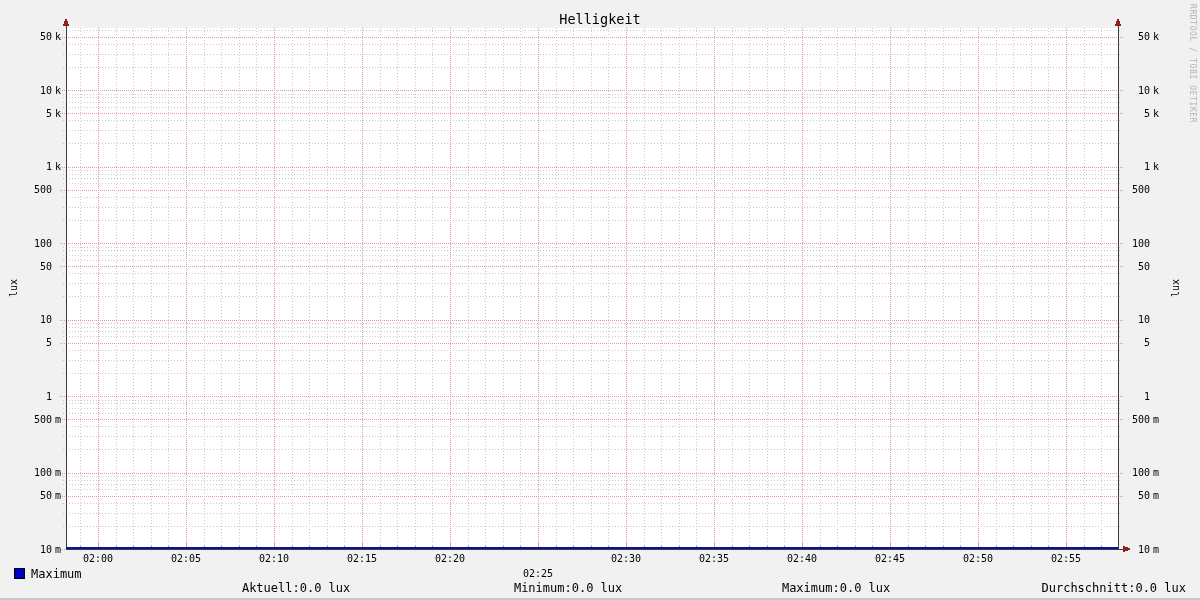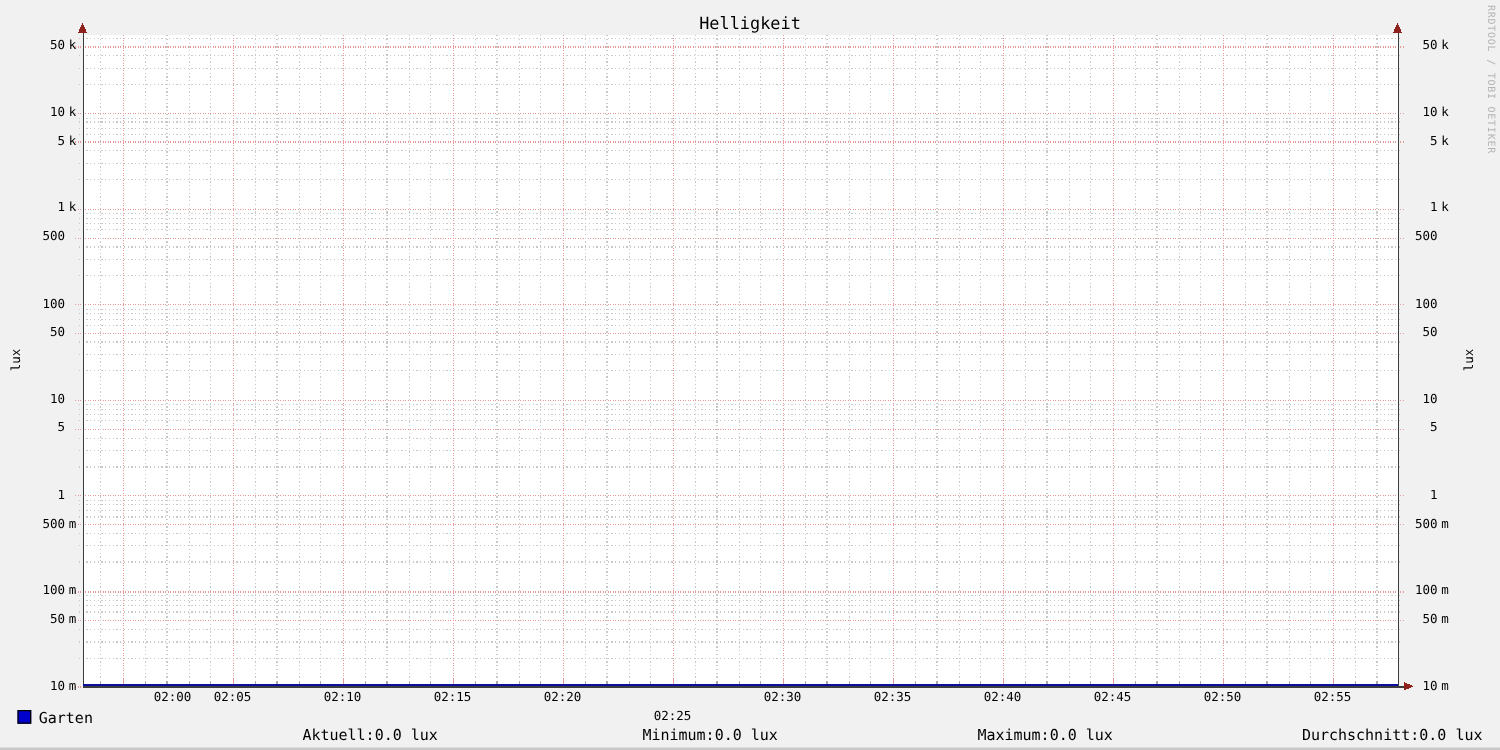--- a/index.html
+++ b/index.html
@@ -249,21 +249,21 @@
       <polygon points="1123,545.5 1123,552.5 1131,549" fill="#8f221d"></polygon>
       <line x1="66" y1="548" x2="1118" y2="548" stroke="#0d0da0" stroke-width="2"></line>
     </svg>
 
   <div class="vlabel vlabel-left">lux</div>
   <div class="vlabel vlabel-right">lux</div>
 
   <div class="watermark">RRDTOOL / TOBI OETIKER</div>
 
   <span class="swatch" id="swatch" style="background: rgb(0, 0, 204);"></span>
-  <span class="series-name">Garten</span>
+  <span class="series-name">Maximum</span>
 
   <div class="stat stat-0">
     <span>Aktuell:</span><span class="val">0.0 lux</span>
   </div>
   <div class="stat stat-1">
     <span>Minimum:</span><span class="val">0.0 lux</span>
   </div>
   <div class="stat stat-2">
     <span>Maximum:</span><span class="val">0.0 lux</span>
   </div>
@@ -309,21 +309,21 @@
     <div class="ylab-num" style="right: 50px; top: 467px;">100</div>
     <div class="ylab-suf" style="left: 1153px; top: 467px;">m</div>
     <div class="ylab-num" style="right: 1148px; top: 490px;">50</div>
     <div class="ylab-suf" style="left: 55px; top: 490px;">m</div>
     <div class="ylab-num" style="right: 50px; top: 490px;">50</div>
     <div class="ylab-suf" style="left: 1153px; top: 490px;">m</div>
     <div class="ylab-num" style="right: 1148px; top: 543.5px;">10</div>
     <div class="ylab-suf" style="left: 55px; top: 543.5px;">m</div>
     <div class="ylab-num" style="right: 50px; top: 543.5px;">10</div>
     <div class="ylab-suf" style="left: 1153px; top: 543.5px;">m</div>
-    <div class="xlab" style="left: 76px; top: 553px; margin-left: 40px;">02:00</div>
+    <div class="xlab" style="left: 76px; top: 553px;">02:00</div>
     <div class="xlab" style="left: 164px; top: 553px;">02:05</div>
     <div class="xlab" style="left: 252px; top: 553px;">02:10</div>
     <div class="xlab" style="left: 340px; top: 553px;">02:15</div>
     <div class="xlab" style="left: 428px; top: 553px;">02:20</div>
     <div class="xlab" style="left: 516px; top: 568px;">02:25</div>
     <div class="xlab" style="left: 604px; top: 553px;">02:30</div>
     <div class="xlab" style="left: 692px; top: 553px; text-align: center;">02:35</div>
     <div class="xlab" style="left: 780px; top: 553px;">02:40</div>
     <div class="xlab" style="left: 868px; top: 553px;">02:45</div>
     <div class="xlab" style="left: 956px; top: 553px;">02:50</div>

